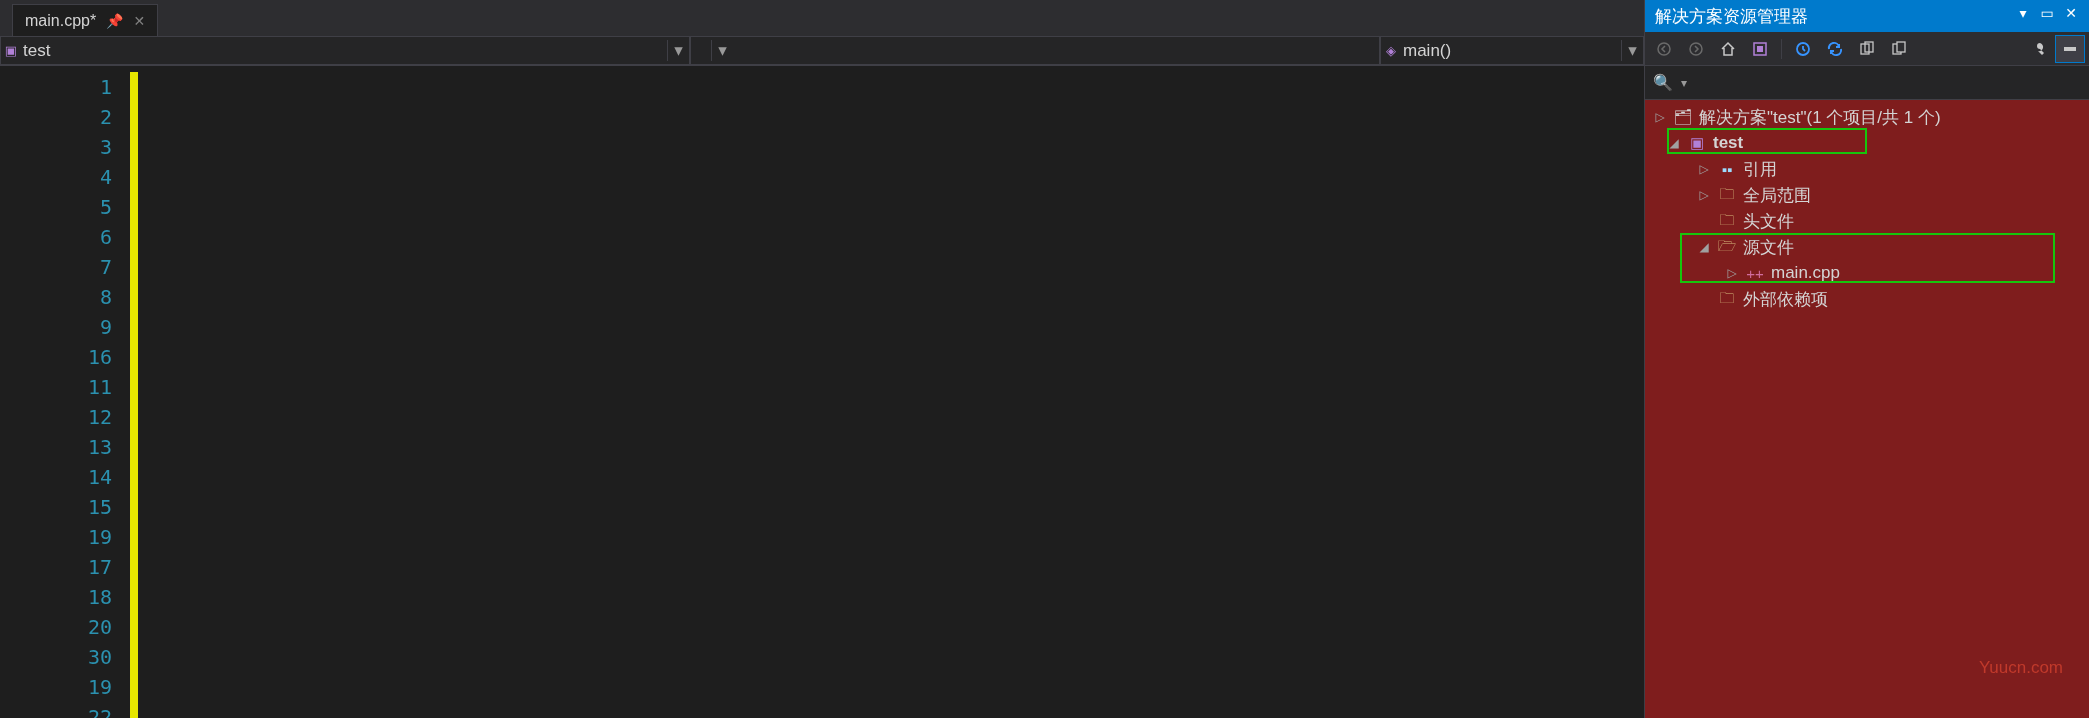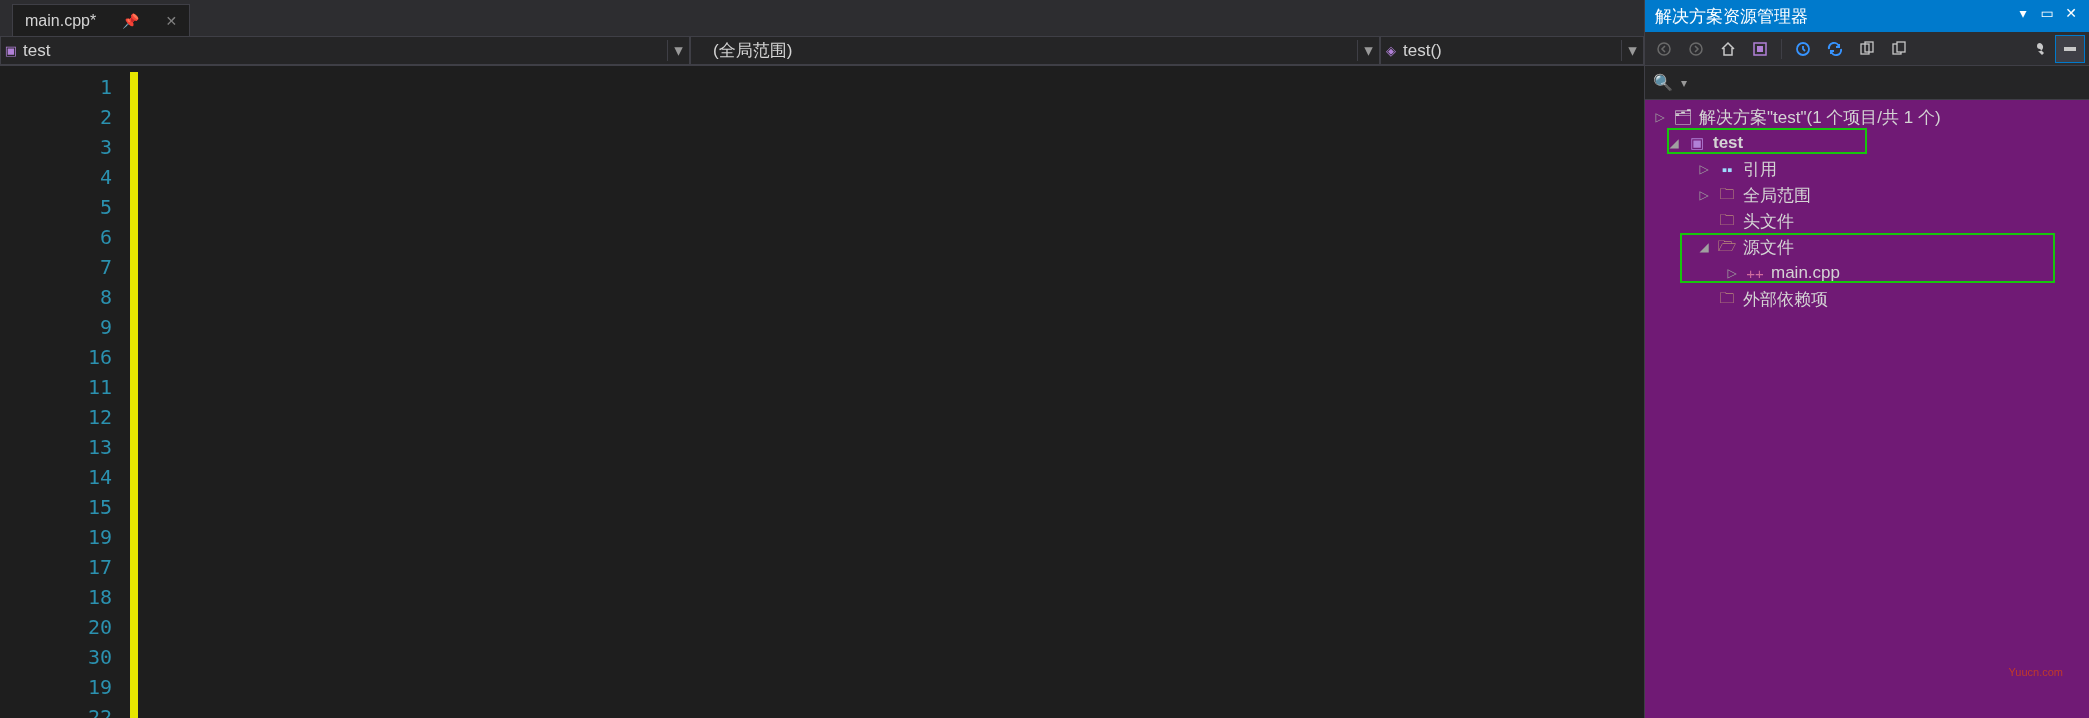--- a/index.html
+++ b/index.html
@@ -9,29 +9,29 @@
     font-size: 17px;
     background: #252526;
     color: #d4d4d4;
     display: flex;
     flex-direction: column;
   }
 
   
   .workspace { display: flex; flex: 1; min-height: 0; }
   .editor-column { display: flex; flex-direction: column; flex: 1; min-width: 0; }
-  .side-column  { width: 445px; display: flex; flex-direction: column; border-left: 1px solid #3f3f46; background: #701a75; }
+  .side-column  { width: 445px; display: flex; flex-direction: column; border-left: 1px solid #3f3f46; background: #7f1d1d; }
 
   
   .tabs { height: 36px; background: #2d2d30; display: flex; align-items: flex-end; padding-left: 12px; }
   .tab {
     height: 32px; padding: 0 12px; display: flex; align-items: center;
     background: #1e1e1e; color: #d4d4d4; border-top: 1px solid #3f3f46;
     border-left: 1px solid #3f3f46; border-right: 1px solid #3f3f46;
-    position: relative; font-size: 16px; gap: 26px;
+    position: relative; font-size: 16px; gap: 10px;
   }
   .tab .close { color: #808080; font-size: 14px; }
   .tab .pin   { color: #808080; font-size: 14px; }
 
   
   .navbar { height: 30px; background: #333337; display: flex; border-bottom: 1px solid #3f3f46; }
   .navbox { display: flex; align-items: center; border: 1px solid #3f3f46; background: #252526; }
   .navbox .icon { width: 20px; text-align: center; font-size: 13px; }
   .navbox .lbl  { flex: 1; padding-left: 2px; }
   .navbox .dd   { width: 22px; text-align: center; color: #999; border-left: 1px solid #3f3f46; }
@@ -91,21 +91,21 @@
   .c-yellow { color: #d7ba7d; }
   .c-purple { color: #b180d7; }
   .c-pink   { color: #d16d9e; }
   .c-ref    { color: #9cdcfe; }
 
   
   .hi-box { position: absolute; border: 2px solid #16c60c; pointer-events: none; }
 
   .watermark {
     position: fixed; right: 26px; bottom: 40px;
-    color: #c0392b; font-size: 11px; font-family: Arial, sans-serif;
+    color: #c0392b; font-size: 17px; font-family: Arial, sans-serif;
   }
 </style>
 </head>
 <body>
 
 <div class="workspace">
 
   <div class="editor-column">
 
     <div class="tabs">
@@ -117,26 +117,25 @@
     </div>
 
     <div class="navbar">
       <div class="navbox nav1">
         <span class="icon c-purple">▣</span>
         <span class="lbl">test</span>
         <span class="dd">▾</span>
       </div>
       <div class="navbox nav2">
         <span class="icon"></span>
-        <span class="lbl">(全局范围)</span>
         <span class="dd">▾</span>
       </div>
       <div class="navbox nav3">
         <span class="icon c-purple">◈</span>
-        <span class="lbl">test()</span>
+        <span class="lbl">main()</span>
         <span class="dd">▾</span>
       </div>
     </div>
 
     <div class="code-area">
       <div class="gutter">
         <div class="ln">1</div>
         <div class="ln">2</div>
         <div class="ln">3</div>
         <div class="ln">4</div>

